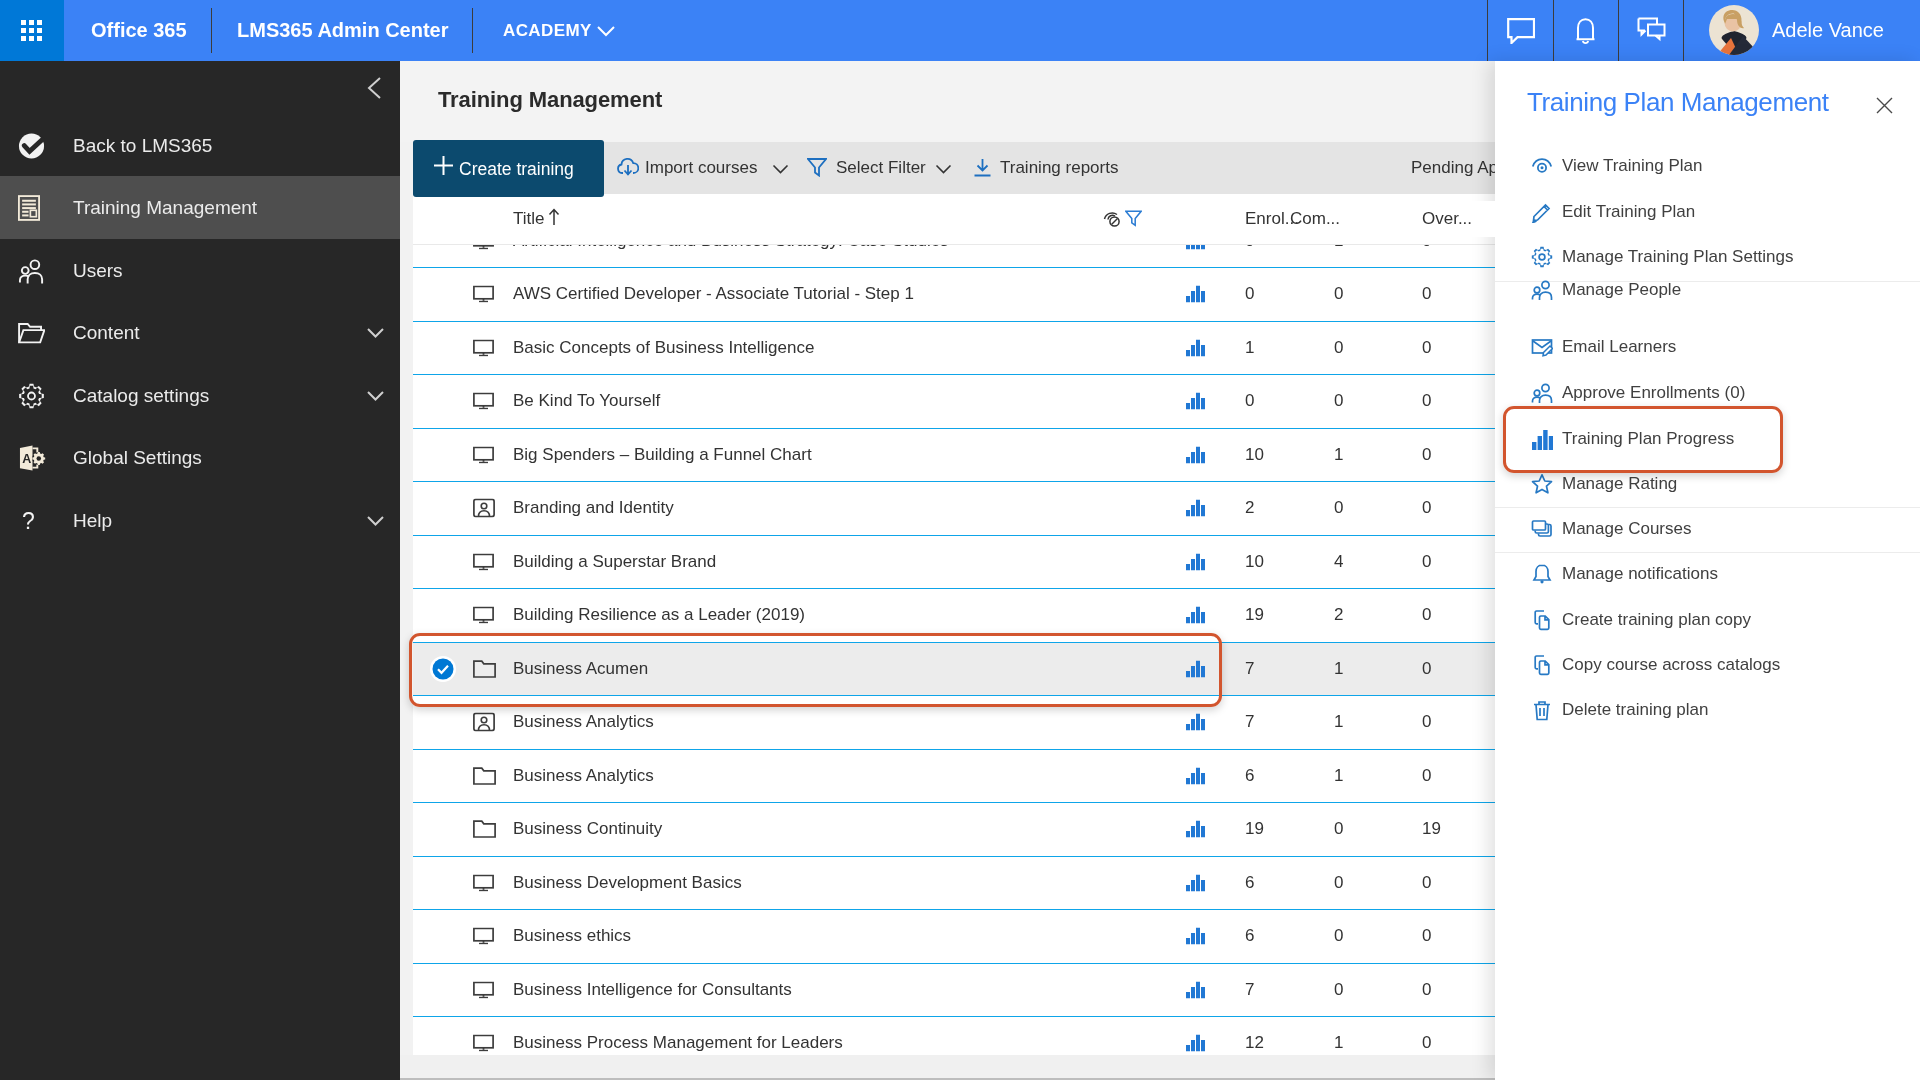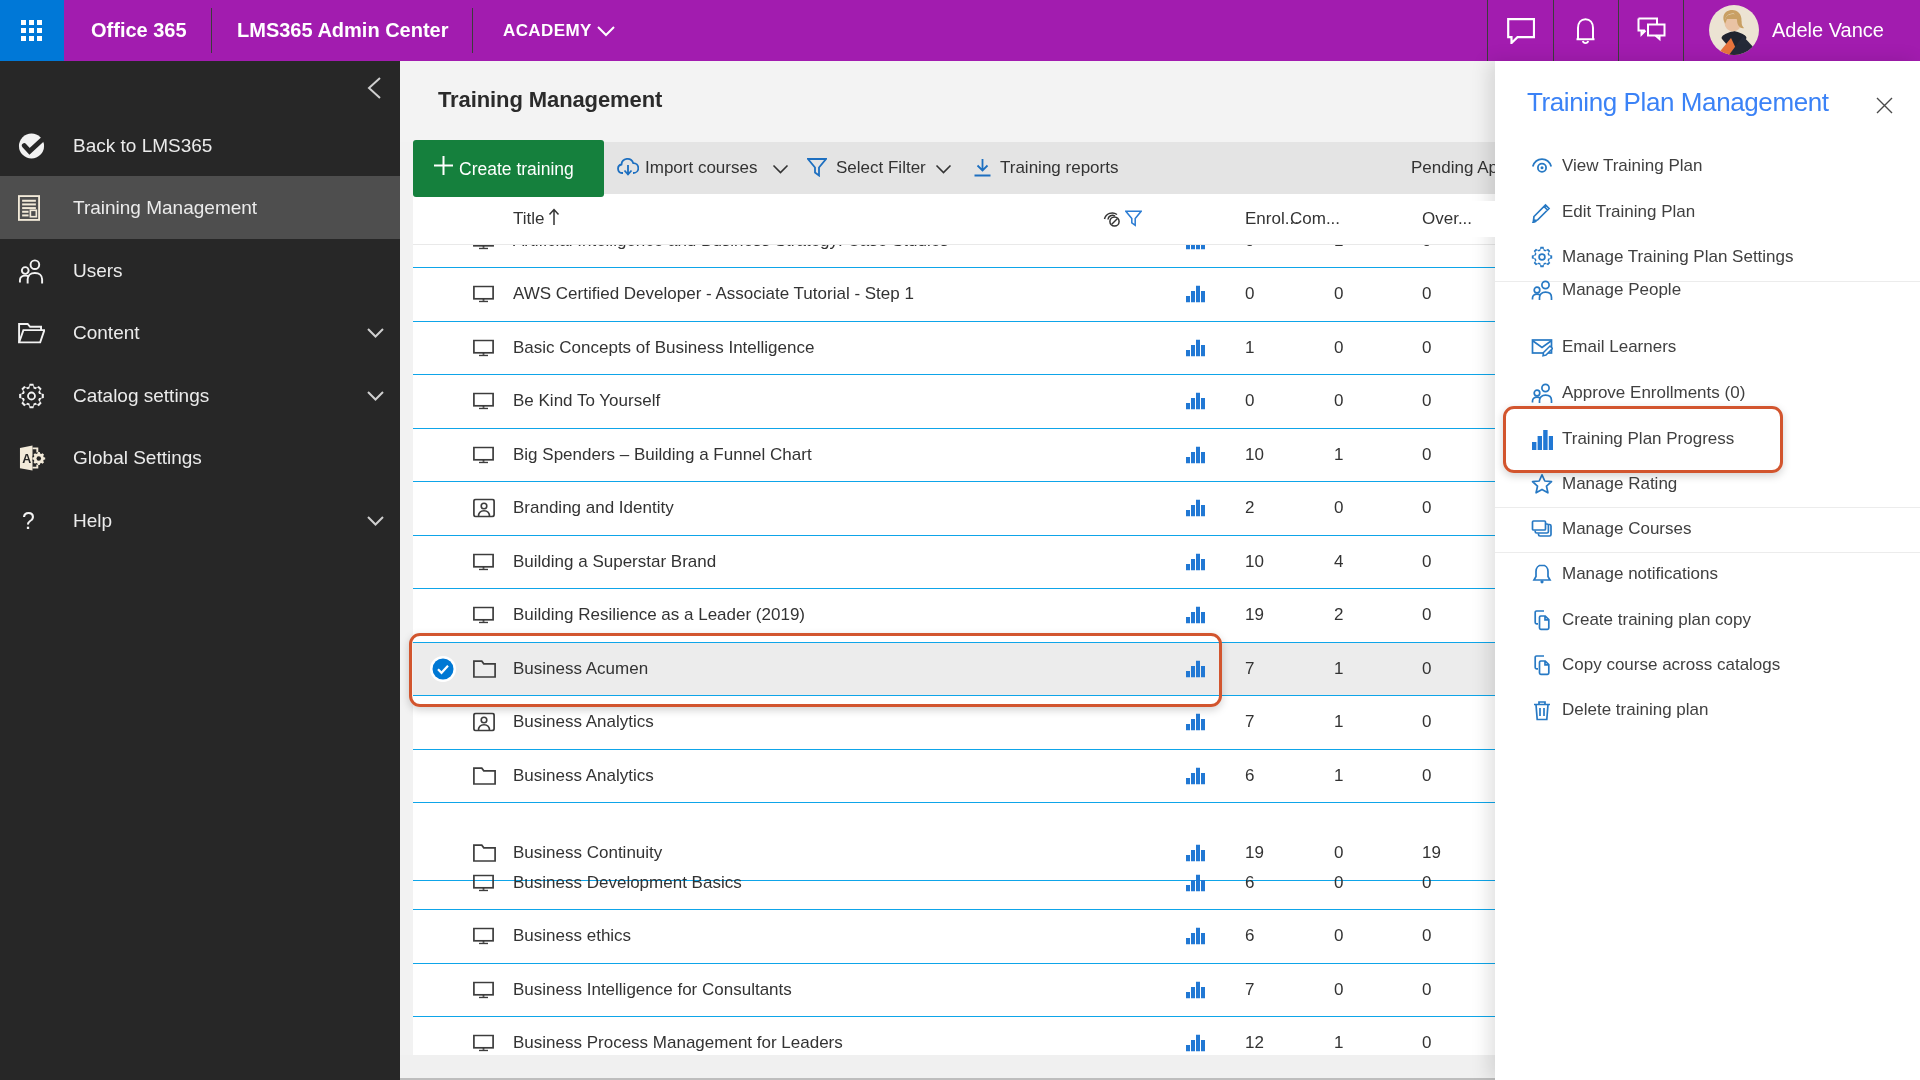--- a/index.html
+++ b/index.html
@@ -1,35 +1,35 @@
 <!DOCTYPE html>
 <html><head>
 <meta charset="utf-8">
 <style>
   * { margin:0; padding:0; box-sizing:border-box; }
   html,body { width:1920px; height:1080px; overflow:hidden; background:#f3f3f3;
     font-family:"Liberation Sans", sans-serif; }
   .abs { position:absolute; }
   
-  #topbar { position:absolute; left:0; top:0; width:1920px; height:61px; background:#a21caf; color:#fff; }
+  #topbar { position:absolute; left:0; top:0; width:1920px; height:61px; background:#3b82f6; color:#fff; }
   .tbdiv { position:absolute; top:0; width:1px; height:61px; background:#3c3c3c; }
   #waffle { position:absolute; left:0; top:0; width:64px; height:61px; background:#0078d7; }
   .tbtext { position:absolute; top:0; height:61px; line-height:61px; font-size:20px; color:#fff; white-space:nowrap; }
   
   #sidebar { position:absolute; left:0; top:61px; width:400px; height:1019px; background:#272727; }
   .navitem { position:absolute; left:0; width:400px; height:63px; color:#ebebeb; font-size:19px; }
   .navlabel { position:absolute; left:73px; top:50%; transform:translateY(-50%); white-space:nowrap; }
   .navicon { position:absolute; left:18px; top:50%; transform:translateY(-50%); width:28px; height:28px; }
   .navchev { position:absolute; left:366px; top:50%; transform:translateY(-50%); }
   
   #content { position:absolute; left:400px; top:61px; width:1095px; height:1019px; background:#fff; }
   #pagehead { position:absolute; left:0; top:0; width:1095px; height:81px; background:#f3f3f3; }
   #pagehead h1 { position:absolute; left:38px; top:26px; font-size:22px; font-weight:700; color:#2b2b2b; letter-spacing:-0.1px;}
   #toolbar { position:absolute; left:13px; top:81px; width:1082px; height:52px; background:#e4e4e4; }
-  #btn-create { position:absolute; left:0px; top:-2px; width:191px; height:57px; background:#15803d; color:#fff; font-size:17.5px; border-radius:3px; }
+  #btn-create { position:absolute; left:0px; top:-2px; width:191px; height:57px; background:#0c4a6e; color:#fff; font-size:17.5px; border-radius:3px; }
   .tbar-item { position:absolute; top:0; height:52px; line-height:52px; font-size:17px; color:#333; white-space:nowrap; }
   
   #tablehead { position:absolute; left:0px; top:140px; width:1095px; height:36px; background:#fff; z-index:5; }
   .th { position:absolute; top:0; height:36px; line-height:36px; font-size:17px; color:#333; white-space:nowrap;}
   #rows { position:absolute; left:0; top:183px; width:1095px; height:811px; overflow:hidden; background:#fff; border-top:1px solid #e9e9e9; }
   .row { position:absolute; left:0; width:1095px; height:53.5px; border-bottom:1px solid #0ea5e9; }
   .rtitle { position:absolute; left:113px; top:50%; transform:translateY(-50%); font-size:17px; color:#333; white-space:nowrap; }
   .ricon { position:absolute; left:73px; top:50%; transform:translateY(-50%); width:23px; height:20px; }
   .rbar  { position:absolute; left:786px; top:50%; transform:translateY(-50%); width:20px; height:17px; }
   .rnum  { position:absolute; top:50%; transform:translateY(-50%); font-size:17px; color:#333; }
@@ -446,21 +446,21 @@
             <rect x="0" y="10.5" width="4" height="6.5"></rect>
             <rect x="5" y="5.5" width="4" height="11.5"></rect>
             <rect x="10" y="0" width="4" height="17"></rect>
             <rect x="15" y="5.5" width="4" height="11.5"></rect>
           </g>
         </svg>
         <div class="rnum n1">6</div>
         <div class="rnum n2">1</div>
         <div class="rnum n3">0</div>
       </div>
-      <div class="row" style="top:582px;padding-left:10px;">
+      <div class="row" style="top:558px;padding-left:10px;">
         <svg class="ricon" viewBox="0 0 23 18" style="width:23px;height:18px;">
           <path d="M0.9 17 V1.2 H8.8 L10.8 3.8 H22.1 V17 Z" fill="none" stroke="#3d3d3d" stroke-width="1.7"></path>
         </svg>
         <div class="rtitle">Business Continuity</div>
         <svg class="rbar" viewBox="0 0 20 17">
           <g fill="#2178d4">
             <rect x="0" y="10.5" width="4" height="6.5"></rect>
             <rect x="5" y="5.5" width="4" height="11.5"></rect>
             <rect x="10" y="0" width="4" height="17"></rect>
             <rect x="15" y="5.5" width="4" height="11.5"></rect>

